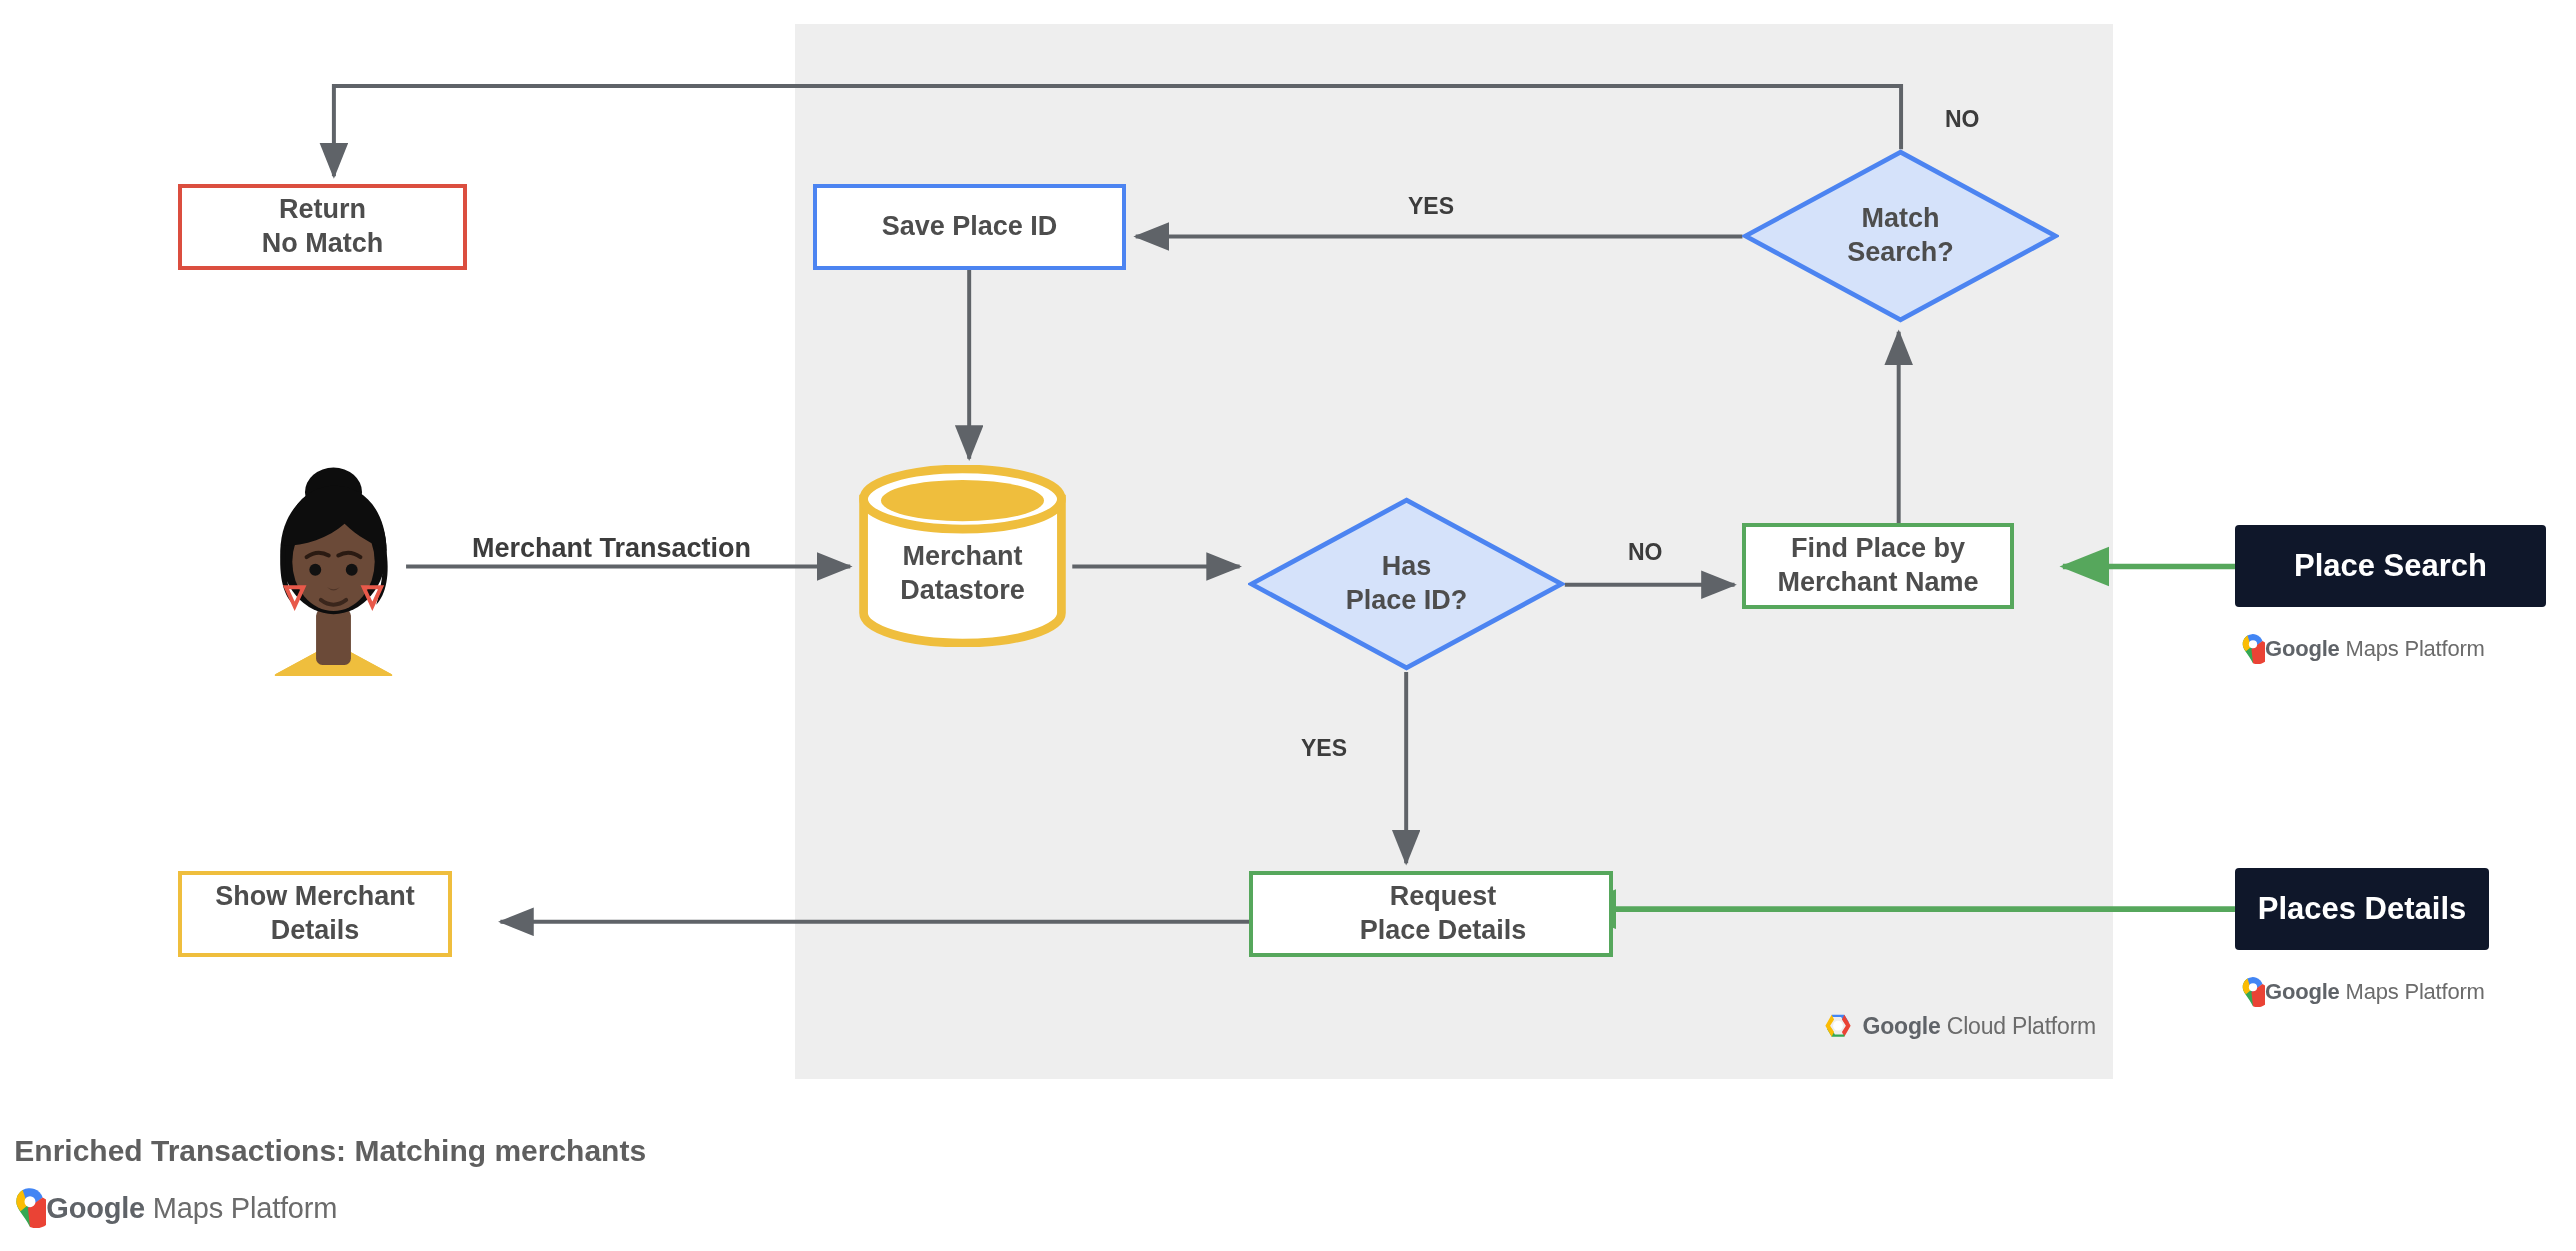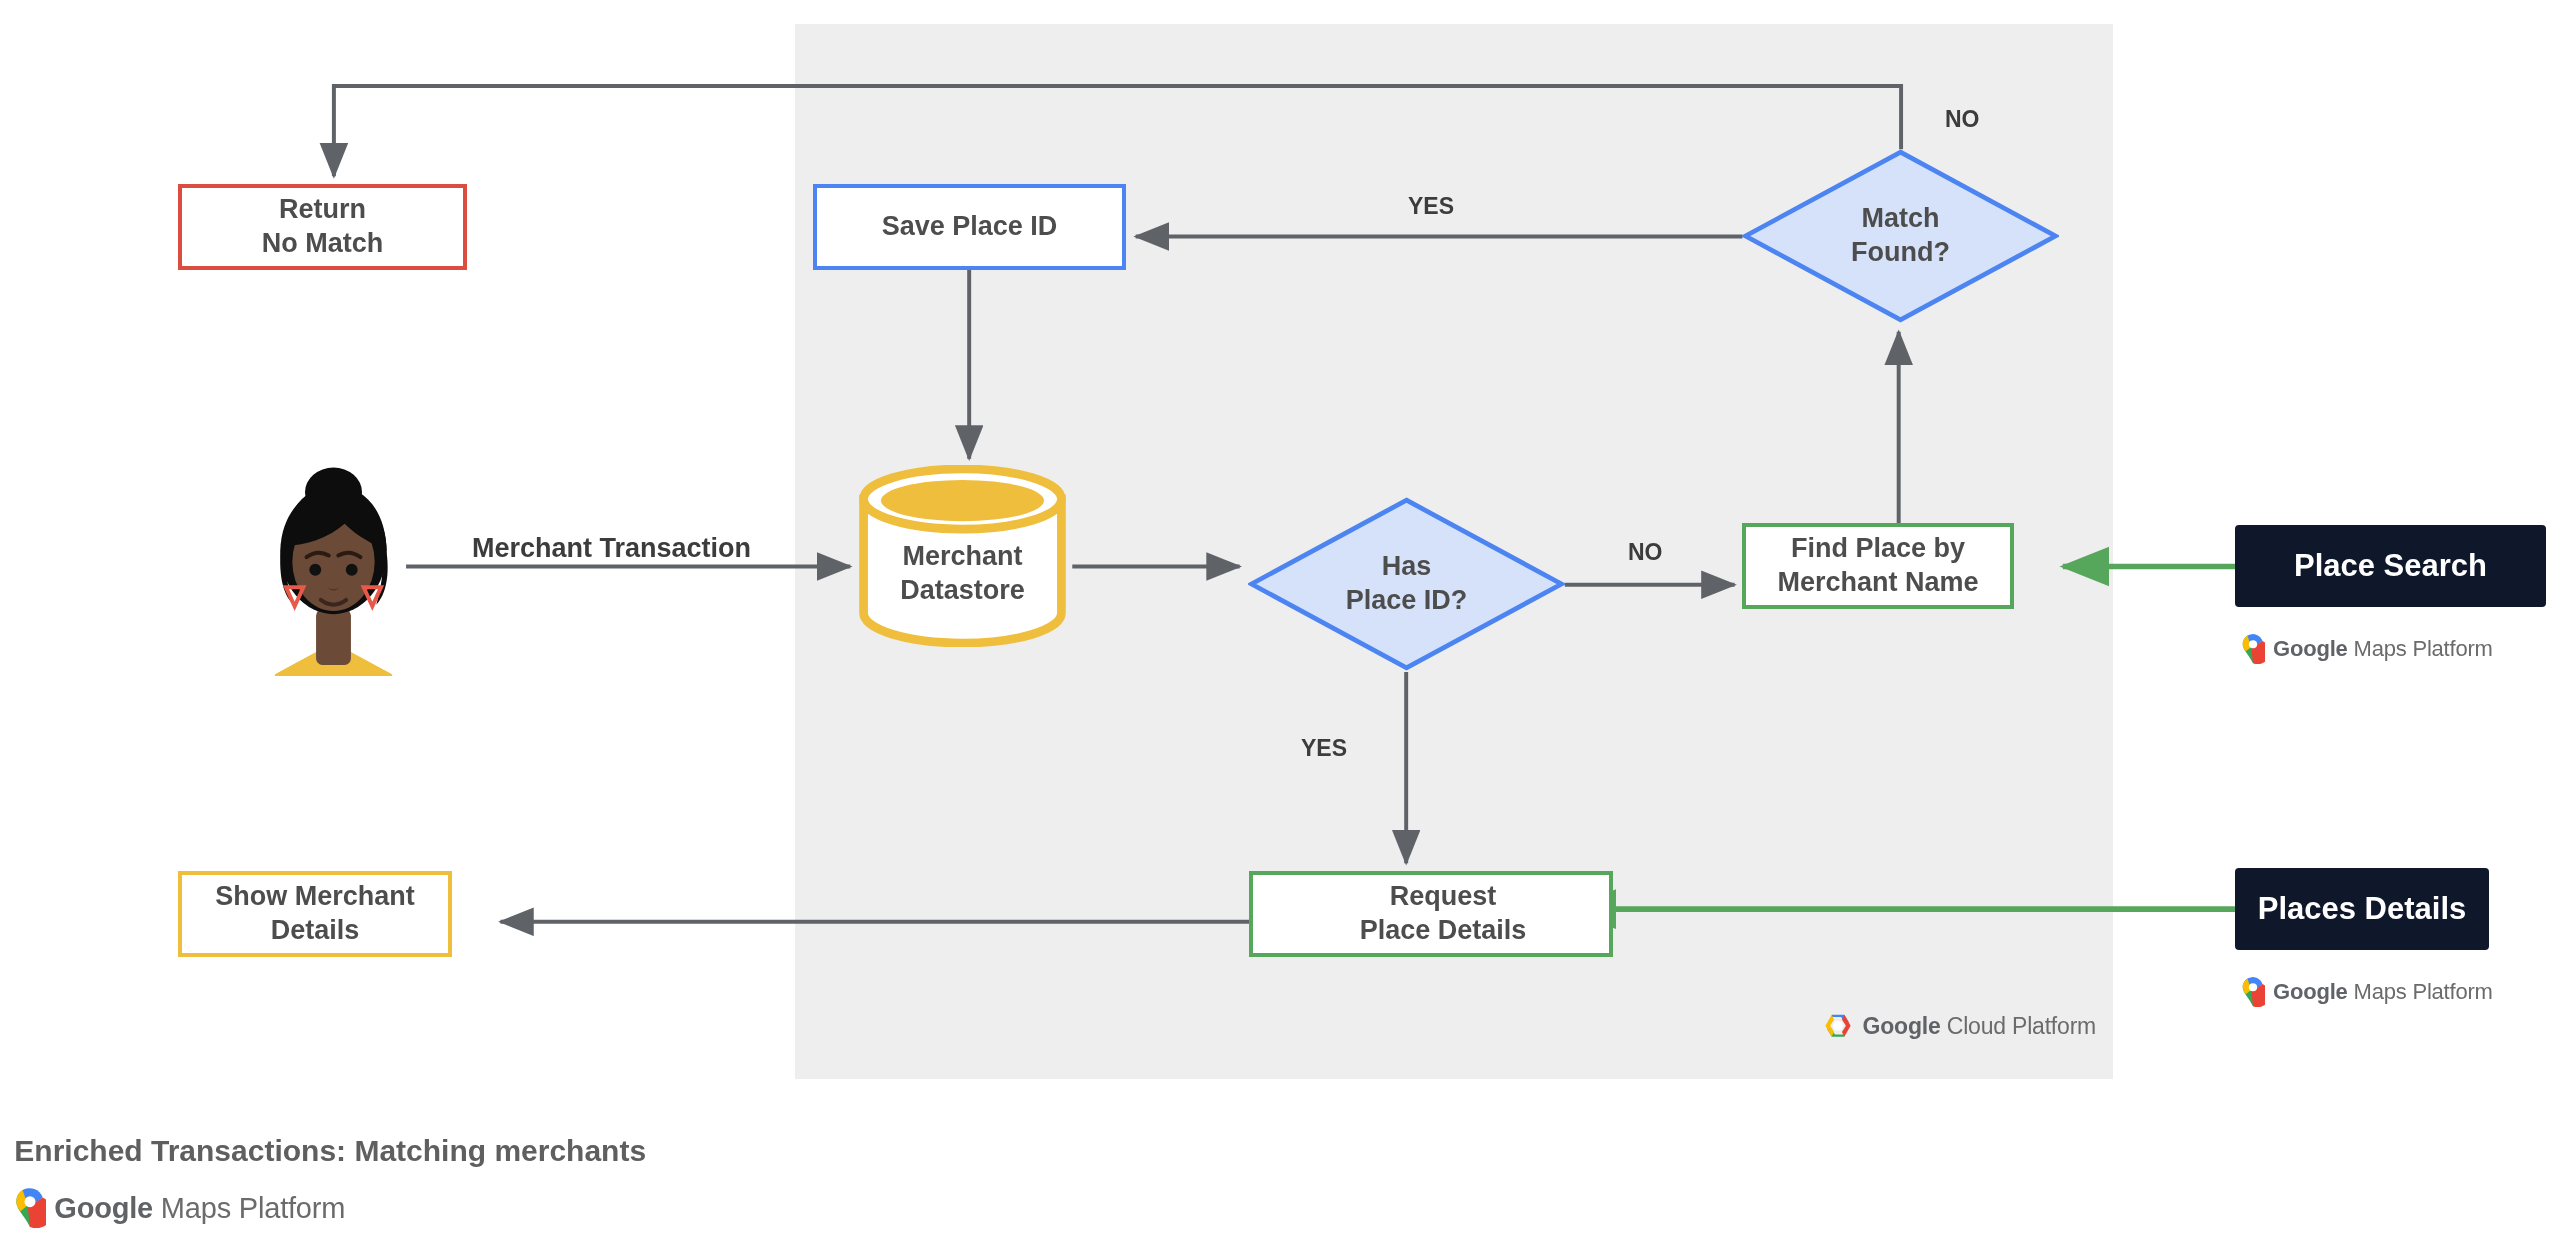--- a/index.html
+++ b/index.html
@@ -125,21 +125,20 @@
   #lbl-yes-place-id         { left: 1301px; top: 735px; }
 
   
   #avatar { left: 262px; top: 462px; width: 143px; height: 214px; }
   #avatar svg { display: block; }
 
   
   .gmp-lockup {
     display: flex;
     align-items: center;
-    gap: 8px;
   }
   .gmp-lockup .gmp-text {
     font-size: 22px;
     color: #6b6b6b;
     white-space: nowrap;
     letter-spacing: -0.2px;
   }
   .gmp-lockup .gmp-text b { font-weight: bold; color: #5f6368; }
   #gmp-search  { left: 2241px; top: 634px; }
   #gmp-details { left: 2241px; top: 977px; }
@@ -218,21 +217,21 @@
 
   <div id="node-save-place-id" class="abs node node-blue">
     <span class="lbl">Save Place ID</span>
   </div>
 
   <div id="dia-match-found" class="diamond">
     <svg width="317" height="174" viewBox="0 0 400 220">
       <polygon points="200,4 396,110 200,216 4,110" fill="#D5E2FA" stroke="#4C84F1" stroke-width="6"></polygon>
     </svg>
     <div class="dtext">Match
-Found?</div>
+Search?</div>
   </div>
 
   <div id="dia-has-place-id" class="diamond">
     <svg width="317" height="174" viewBox="0 0 400 220">
       <polygon points="200,4 396,110 200,216 4,110" fill="#D5E2FA" stroke="#4C84F1" stroke-width="6"></polygon>
     </svg>
     <div class="dtext">Has
 Place ID?</div>
   </div>
 

